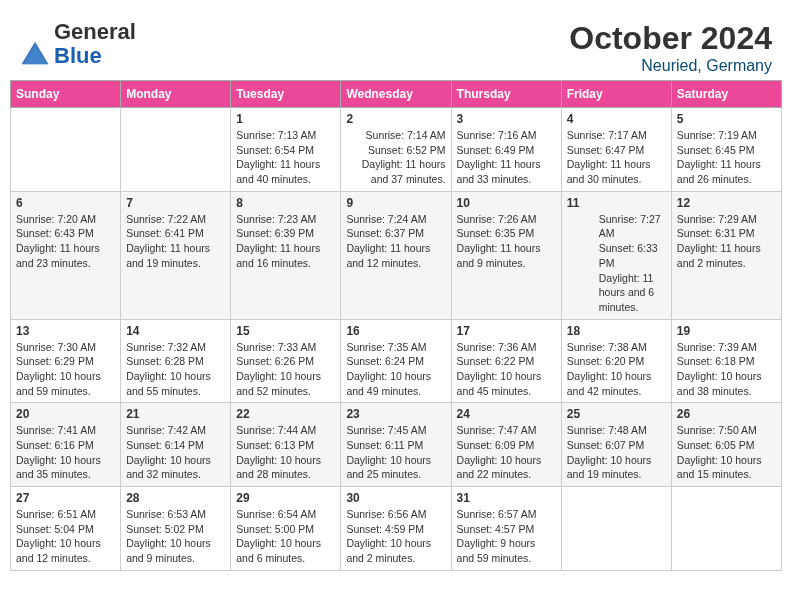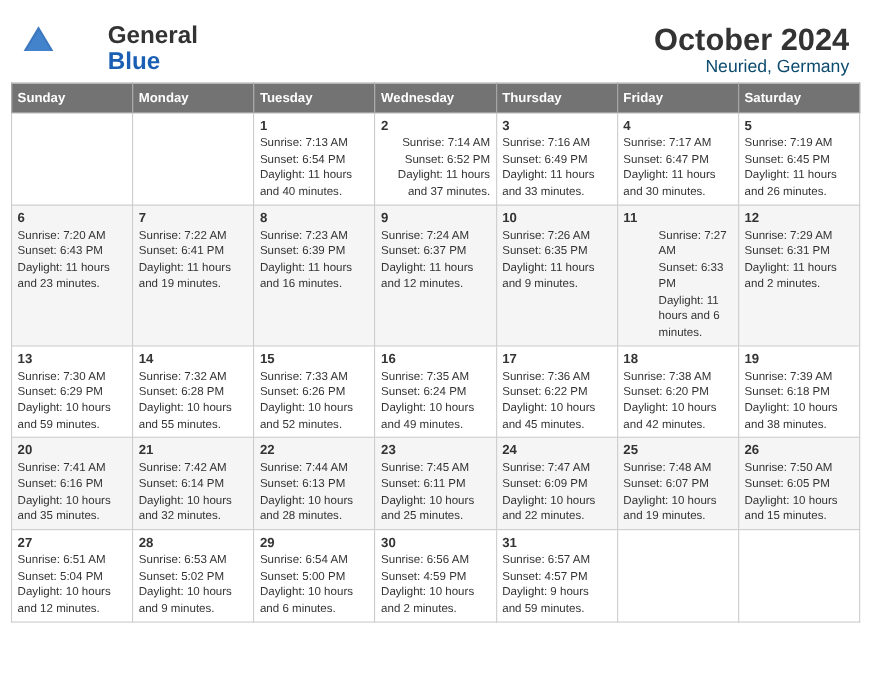--- a/index.html
+++ b/index.html
@@ -11,54 +11,53 @@
       padding: 10px;
     }
     .header {
       display: flex;
       justify-content: space-between;
       align-items: flex-start;
       padding: 10px 10px 5px 10px;
     }
     .logo {
       display: flex;
-      align-items: flex-start;
-      gap: 44px;
+      align-items: flex-end;
     }
     .logo-text {
       font-size: 22px;
       font-weight: bold;
       color: #333;
       line-height: 1.1;
     }
     .logo-text .blue { color: #1a5fb4; }
     .logo-icon {
       width: 30px;
       height: 30px;
       margin-right: 4px;
     }
     .title-block {
       text-align: right;
     }
     .month-title {
-      font-size: 28px;
+      font-size: 32px;
       font-weight: bold;
       color: #333;
     }
     .location {
       font-size: 16px;
       color: #0c4a6e;
     }
     table {
       width: 100%;
       border-collapse: collapse;
       font-size: 11px;
     }
     thead tr th {
-      background-color: #737373;
+      background-color: #ec4899;
       color: #fff;
       text-align: left;
       padding: 6px 5px;
       font-size: 12px;
       border: 1px solid #aaa;
     }
     tbody tr td {
       border: 1px solid #ccc;
       vertical-align: top;
       padding: 4px 5px;

